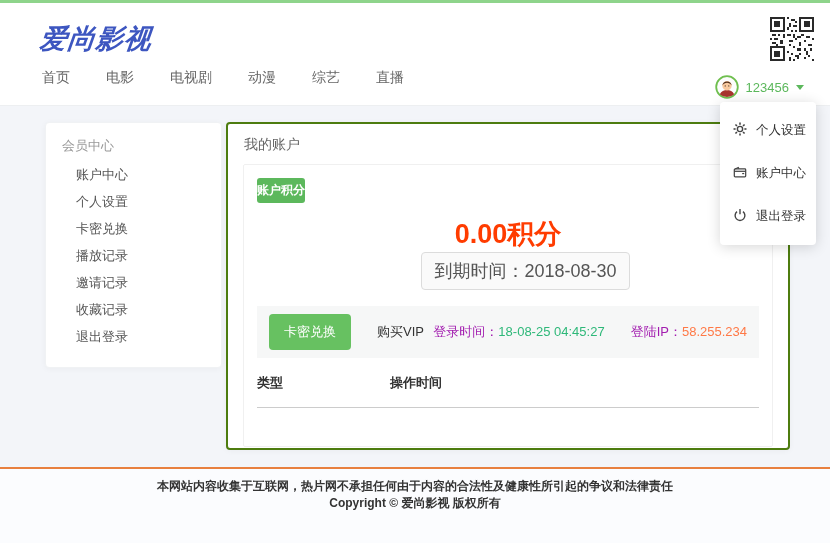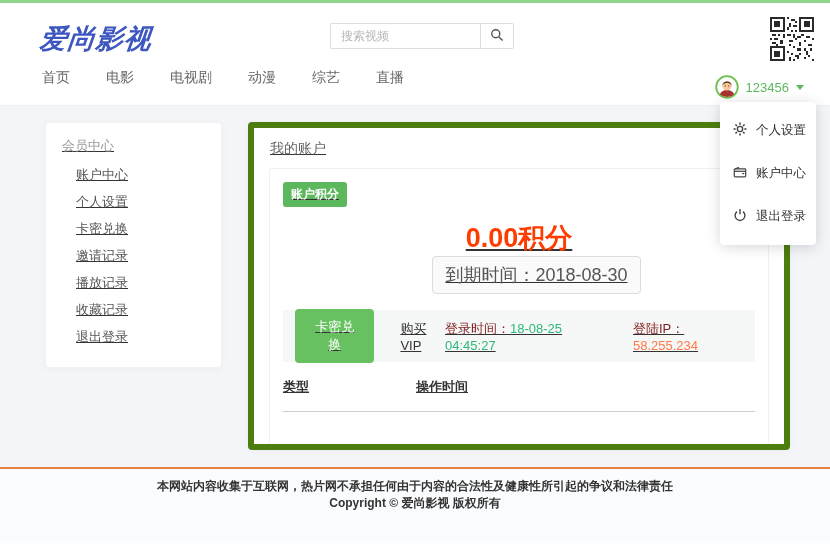--- a/index.html
+++ b/index.html
@@ -53,63 +53,63 @@
   }
   .dropdown-item {
     display:flex; align-items:center; gap:9px; padding:13px 13px;
     font-size:12.5px; color:#333; cursor:pointer; white-space:nowrap;
   }
   .dropdown-item svg { flex:0 0 auto; }
   
   .content {
     position:absolute; top:106px; left:0; right:0; height:382px;
     background:#f3f5f9; padding:16px 40px 0 45px;
-    display:flex; align-items:flex-start; gap:26px;text-decoration:underline;
+    display:flex; align-items:flex-start; gap:4px;
   }
   .side-card {
     width:177px; height:246px; background:#fff; border:1px solid #f0f2f4;
     border-radius:4px; box-shadow:0 1px 6px rgba(0,0,0,0.04);
     padding:12px 16px; overflow:hidden;
   }
   .side-title { font-size:13px; color:#999; height:26px; line-height:22px; }
   .side-item {
     font-size:13px; color:#555; height:27px; line-height:27px;
     padding-left:14px; cursor:pointer;
   }
   .main-card {
-    flex:1; height:328px; background:#fff; border:6px solid #4d7c0f;
+    flex:1; height:328px; background:#fff; border:2px solid #4d7c0f;
     border-radius:4px; box-shadow:0 1px 6px rgba(0,0,0,0.04); overflow:hidden;
   }
   .main-title { font-size:14px; color:#666; padding:12px 16px 10px; }
   .panel {
     margin:0 15px; border:1px solid #f0f0f0; border-radius:2px;
     padding:13px; height:283px;
   }
   .badges { display:flex; gap:7px; }
   .badge {
     background:#5cb85c; color:#fff; font-size:12px; font-weight:bold;
-    padding:4px 8px; border-radius:3px;
+    padding:4px 0; border-radius:3px;
   }
   .points-row { display:flex; align-items:center; margin-top:13px;flex-direction:column; }
   .points { font-size:27px; font-weight:bold; color:#ff3c00; }
   .expire {
     margin-left:35px; background:#fafafa; border:1px solid #dcdcdc;
     border-radius:4px; padding:6px 12px; font-size:18px; color:#555;
   }
   .band {
     margin-top:16px; background:#f6f7f7; height:52px;
     display:flex; align-items:center; padding:0 12px;
   }
   .redeem {
     background:#67c161; color:#fff; border:none; border-radius:4px;
     padding:9px 15px; font-size:13px; cursor:pointer; font-family:inherit;
   }
   .buyvip { margin-left:26px; font-size:13px; color:#333; cursor:pointer; }
   .login-info { margin-left:auto; display:flex; gap:26px; font-size:13px; }
-  .login-info .lbl { color:#7f1d1d; }
+  .login-info .lbl { color:#a21caf; }
   .t-green { color:#2eb879; }
   .t-orange { color:#ff7946; }
   .acct-table { margin-top:16px; }
   .thead {
     display:flex; font-size:13px; font-weight:bold; color:#333;
     padding-bottom:15px; border-bottom:1px solid #ccc;
   }
   .th-1 { width:133px; } .th-2 { width:132px; } .th-3 { flex:1; }
   .tbody { height:42px; }
   .page-btn {
@@ -125,31 +125,20 @@
   }
 </style>
 </head>
 <body>
 
 <div class="topbar"></div>
 
 <div class="header">
   <div class="logo">爱尚影视</div>
 
-  <div class="search">
-    <input type="text" placeholder="搜索视频" style="">
-    <button>
-      <span>
-        <svg width="14" height="14" viewBox="0 0 16 16" fill="none" stroke="#555" stroke-width="1.6">
-          <circle cx="6.6" cy="6.6" r="4.6"></circle>
-          <line x1="10.2" y1="10.2" x2="14.4" y2="14.4"></line>
-        </svg>
-      </span>
-    </button>
-  </div>
 
   <div class="qr">
     <svg width="44" height="46" viewBox="0 0 21 21" shape-rendering="crispEdges">
       <g fill="#2a2a2a">
         <rect x="0" y="0" width="7" height="7"></rect>
           <rect x="14" y="0" width="7" height="7"></rect>
           <rect x="0" y="14" width="7" height="7"></rect>
         <rect x="1" y="1" width="5" height="5" fill="#fff"></rect>
           <rect x="15" y="1" width="5" height="5" fill="#fff"></rect>
           <rect x="1" y="15" width="5" height="5" fill="#fff"></rect>
@@ -269,22 +258,22 @@
   </div>
 </div>
 
 <div class="content">
 
   <div class="side-card">
     <div class="side-title">会员中心</div>
     <div class="side-item">账户中心</div>
     <div class="side-item">个人设置</div>
     <div class="side-item">卡密兑换</div>
+    <div class="side-item">播放记录</div>
     <div class="side-item">邀请记录</div>
-    <div class="side-item">播放记录</div>
     <div class="side-item">收藏记录</div>
     <div class="side-item">退出登录</div>
   </div>
 
   <div class="main-card">
     <div class="main-title">我的账户</div>
     <div class="panel">
 
       <div class="badges">
         <span class="badge">账户积分</span>

